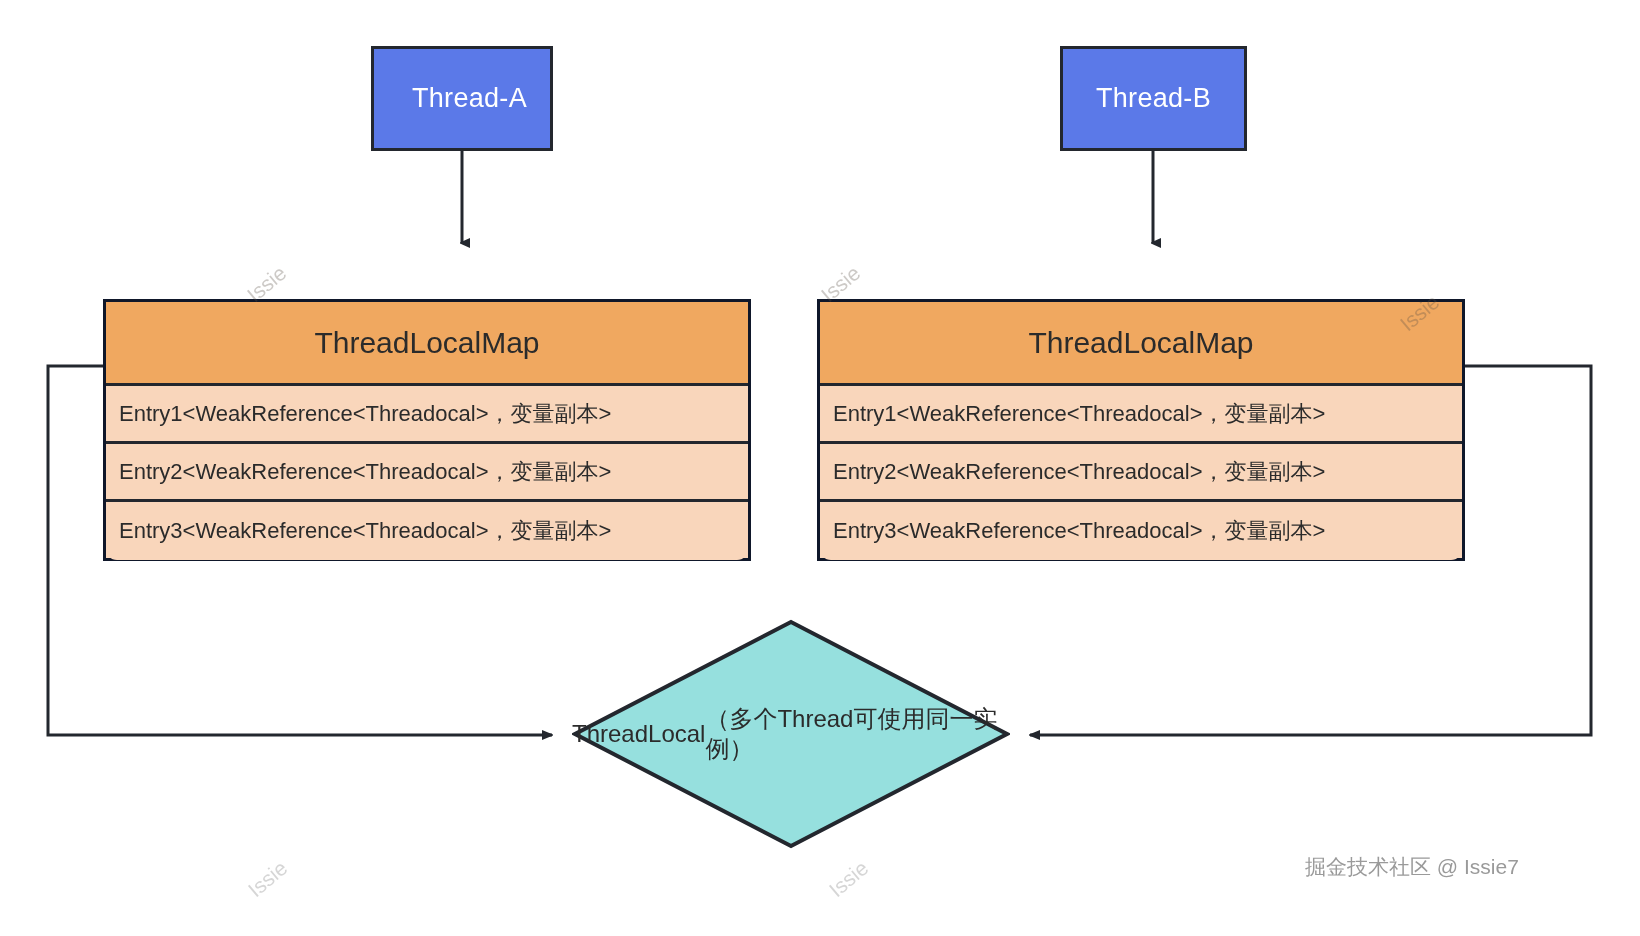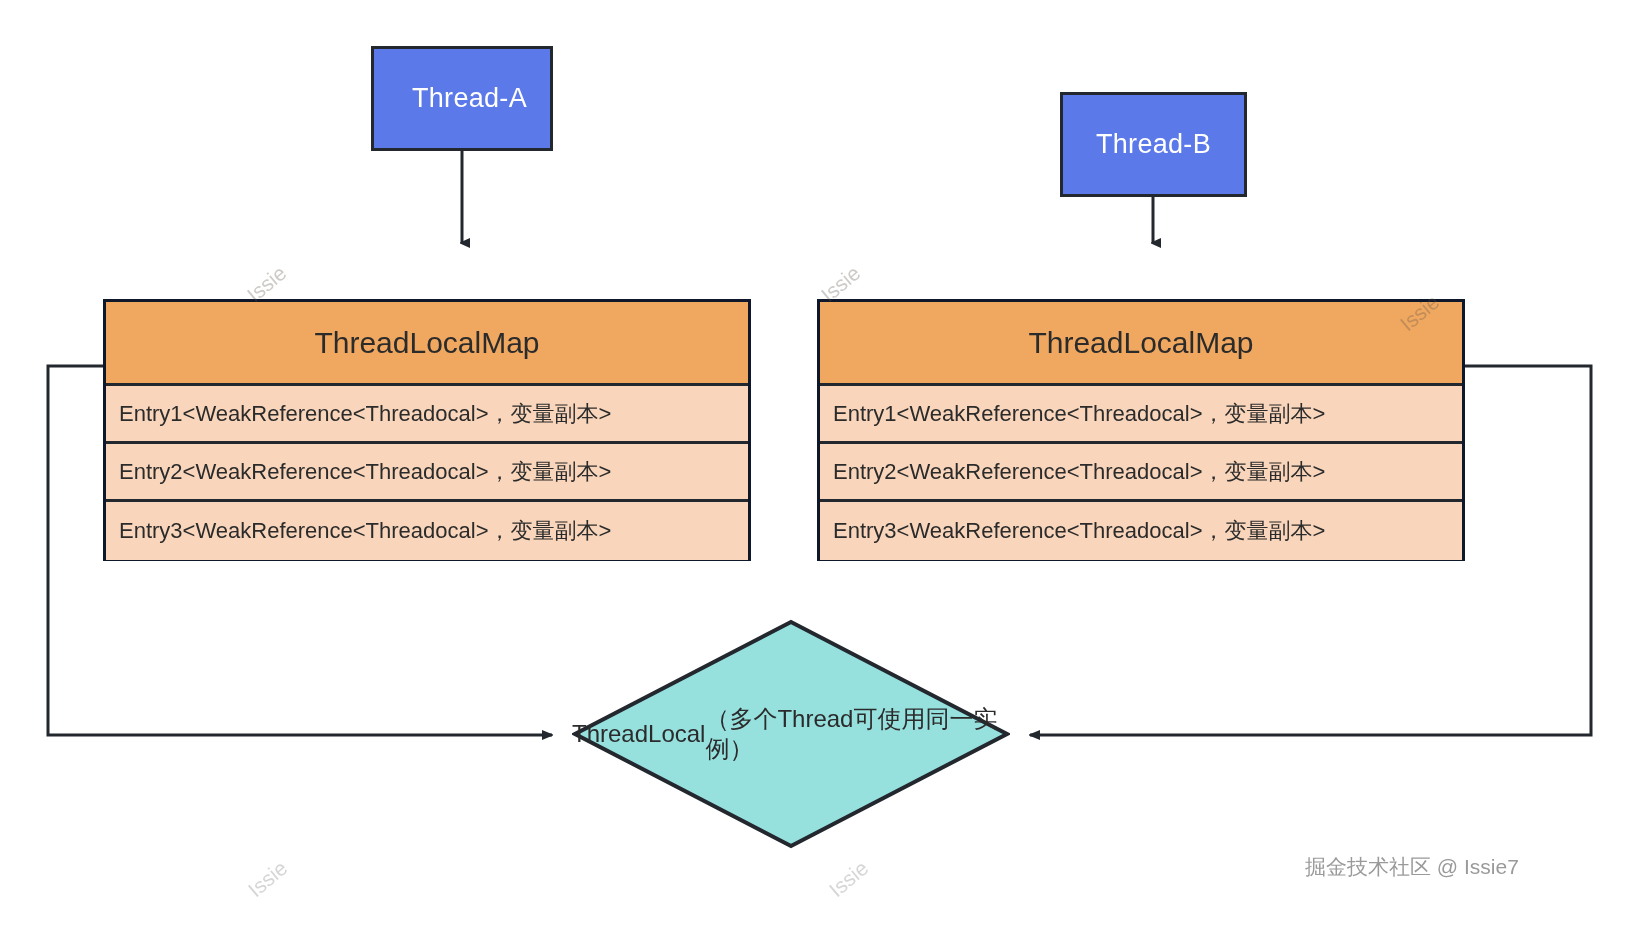--- a/index.html
+++ b/index.html
@@ -35,21 +35,21 @@
     align-items: center;
     justify-content: center;
   }
   .thread-box .label {
     color: #ffffff;
     font-size: 27px;
     letter-spacing: 0.3px;
     font-weight: 400;
   }
   #thread-a-box { left: 371px; top: 46px;  width: 182px; height: 105px; padding-left: 15px; }
-  #thread-b-box { left: 1060px; top: 46px; width: 187px; height: 105px; margin-top: 46px; }
+  #thread-b-box { left: 1060px; top: 46px; width: 187px; height: 105px; }
 
   
   .tlm {
     position: absolute;
     box-sizing: border-box;
     border: 3px solid #0f172a;
     background: #f9d6bb;
     margin-top: 42px;
   }
   #tlm-left  { left: 103px; top: 257px; width: 648px; height: 262px; }
@@ -72,21 +72,21 @@
   }
   .tlm-row {
     box-sizing: border-box;
     height: 58px;
     background: #f9d6bb;
     border-bottom: 3px solid #23272e;
     display: flex;
     align-items: center;
     padding-left: 13px;
   }
-  .tlm-row:last-child { border-bottom: none; }
+  .tlm-row:last-child { border-bottom: none; border-radius: 11px; }
   .tlm-row .entry-text {
     color: #2b2b2b;
     font-size: 22px;
     white-space: nowrap;
   }
 
   
   #diamond-wrap {
     position: absolute;
     left: 572px;

